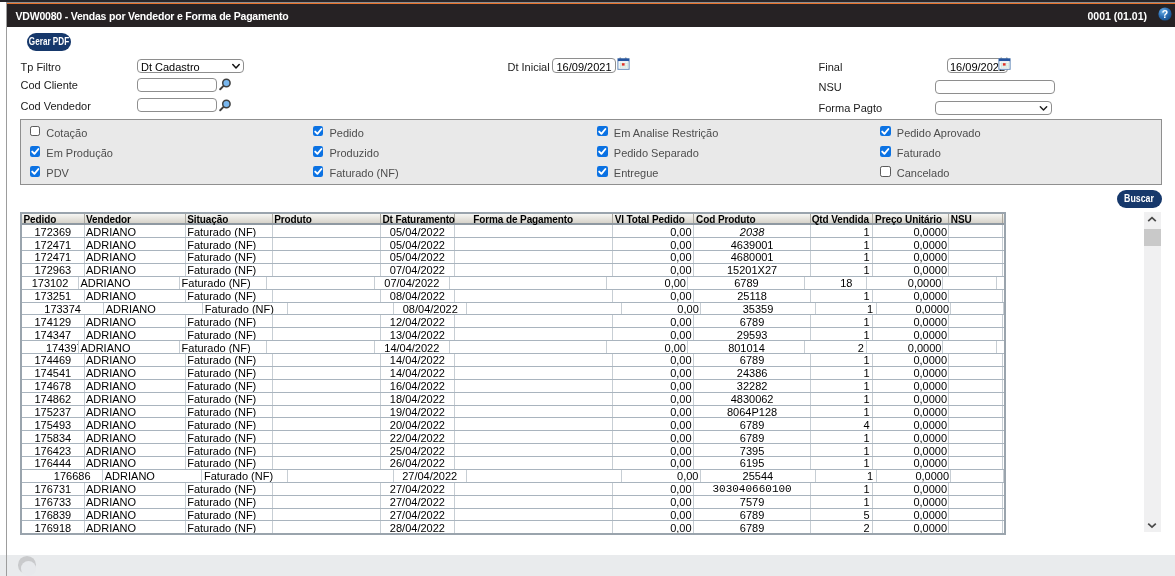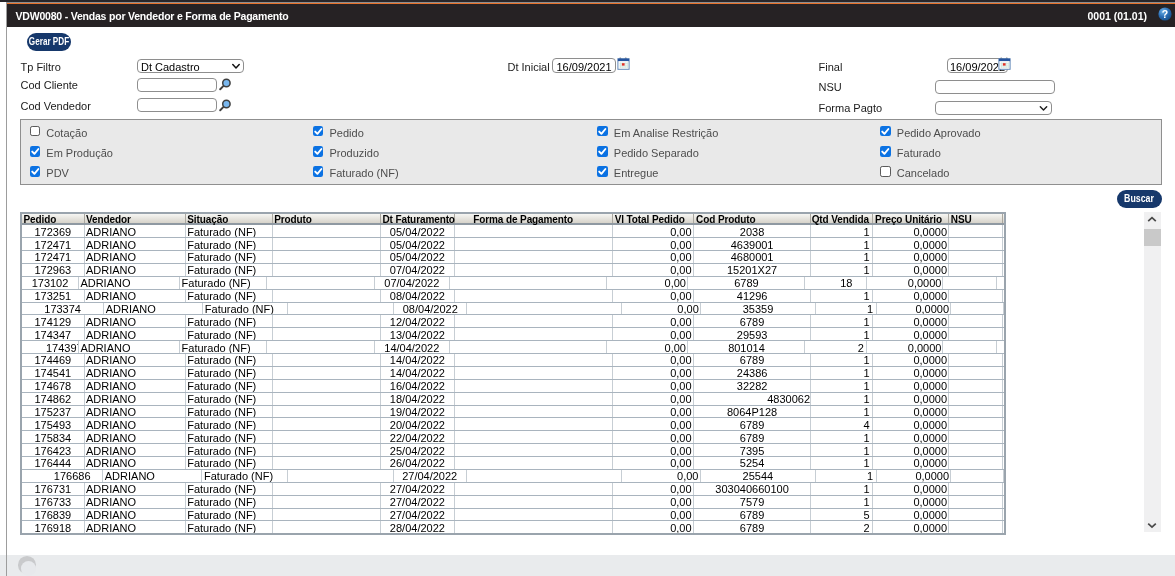--- a/index.html
+++ b/index.html
@@ -196,21 +196,21 @@
       <div class="hdc" style="width:54px;padding-left:1.7px">NSU</div>
 </div>
 <div class="row">
       <div class="c ct" style="width:62.6px;">172369</div>
       <div class="c " style="width:101px;padding-left:1.4px;">ADRIANO</div>
       <div class="c " style="width:87px;padding-left:1.6px;">Faturado (NF)</div>
       <div class="c " style="width:108px;"></div>
       <div class="c ct" style="width:74.6px;">05/04/2022</div>
       <div class="c " style="width:157.9px;"></div>
       <div class="c rt" style="width:81px;padding-right:1.5px;">0,00</div>
-      <div class="c ct" style="width:117px;">2038</div>
+      <div class="c ct" style="width:117px;font-style:italic;">2038</div>
       <div class="c rt" style="width:62px;padding-right:2.5px;">1</div>
       <div class="c rt" style="width:76px;padding-right:1px;">0,0000</div>
       <div class="c " style="width:54px;"></div>
     </div>
 <div class="row">
       <div class="c ct" style="width:62.6px;">172471</div>
       <div class="c " style="width:101px;padding-left:1.4px;">ADRIANO</div>
       <div class="c " style="width:87px;padding-left:1.6px;">Faturado (NF)</div>
       <div class="c " style="width:108px;"></div>
       <div class="c ct" style="width:74.6px;">05/04/2022</div>
@@ -261,21 +261,21 @@
       <div class="c " style="width:54px;"></div>
     </div>
 <div class="row">
       <div class="c ct" style="width:62.6px;">173251</div>
       <div class="c " style="width:101px;padding-left:1.4px;">ADRIANO</div>
       <div class="c " style="width:87px;padding-left:1.6px;">Faturado (NF)</div>
       <div class="c " style="width:108px;"></div>
       <div class="c ct" style="width:74.6px;">08/04/2022</div>
       <div class="c " style="width:157.9px;"></div>
       <div class="c rt" style="width:81px;padding-right:1.5px;">0,00</div>
-      <div class="c ct" style="width:117px;">41296</div>
+      <div class="c ct" style="width:117px;">25118</div>
       <div class="c rt" style="width:62px;padding-right:2.5px;">1</div>
       <div class="c rt" style="width:76px;padding-right:1px;">0,0000</div>
       <div class="c " style="width:54px;"></div>
     </div>
 <div class="row">
       <div class="c ct" style="width:84px;">173374</div>
       <div class="c " style="width:101px;padding-left:1.4px;">ADRIANO</div>
       <div class="c " style="width:87px;padding-left:1.6px;">Faturado (NF)</div>
       <div class="c " style="width:108px;"></div>
       <div class="c ct" style="width:74.6px;">08/04/2022</div>
@@ -365,21 +365,21 @@
       <div class="c " style="width:54px;"></div>
     </div>
 <div class="row">
       <div class="c ct" style="width:62.6px;">174862</div>
       <div class="c " style="width:101px;padding-left:1.4px;">ADRIANO</div>
       <div class="c " style="width:87px;padding-left:1.6px;">Faturado (NF)</div>
       <div class="c " style="width:108px;"></div>
       <div class="c ct" style="width:74.6px;">18/04/2022</div>
       <div class="c " style="width:157.9px;"></div>
       <div class="c rt" style="width:81px;padding-right:1.5px;">0,00</div>
-      <div class="c ct" style="width:117px;text-align:right;">4830062</div>
+      <div class="c ct" style="width:117px;">4830062</div>
       <div class="c rt" style="width:62px;padding-right:2.5px;">1</div>
       <div class="c rt" style="width:76px;padding-right:1px;">0,0000</div>
       <div class="c " style="width:54px;"></div>
     </div>
 <div class="row">
       <div class="c ct" style="width:62.6px;">175237</div>
       <div class="c " style="width:101px;padding-left:1.4px;">ADRIANO</div>
       <div class="c " style="width:87px;padding-left:1.6px;">Faturado (NF)</div>
       <div class="c " style="width:108px;"></div>
       <div class="c ct" style="width:74.6px;">19/04/2022</div>
@@ -430,21 +430,21 @@
       <div class="c " style="width:54px;"></div>
     </div>
 <div class="row">
       <div class="c ct" style="width:62.6px;">176444</div>
       <div class="c " style="width:101px;padding-left:1.4px;">ADRIANO</div>
       <div class="c " style="width:87px;padding-left:1.6px;">Faturado (NF)</div>
       <div class="c " style="width:108px;"></div>
       <div class="c ct" style="width:74.6px;">26/04/2022</div>
       <div class="c " style="width:157.9px;"></div>
       <div class="c rt" style="width:81px;padding-right:1.5px;">0,00</div>
-      <div class="c ct" style="width:117px;">5254</div>
+      <div class="c ct" style="width:117px;">6195</div>
       <div class="c rt" style="width:62px;padding-right:2.5px;">1</div>
       <div class="c rt" style="width:76px;padding-right:1px;">0,0000</div>
       <div class="c " style="width:54px;"></div>
     </div>
 <div class="row">
       <div class="c ct" style="width:62.6px;margin-left:20px;">176686</div>
       <div class="c " style="width:101px;padding-left:1.4px;">ADRIANO</div>
       <div class="c " style="width:87px;padding-left:1.6px;">Faturado (NF)</div>
       <div class="c " style="width:108px;"></div>
       <div class="c ct" style="width:74.6px;">27/04/2022</div>
@@ -456,21 +456,21 @@
       <div class="c " style="width:54px;"></div>
     </div>
 <div class="row">
       <div class="c ct" style="width:62.6px;">176731</div>
       <div class="c " style="width:101px;padding-left:1.4px;">ADRIANO</div>
       <div class="c " style="width:87px;padding-left:1.6px;">Faturado (NF)</div>
       <div class="c " style="width:108px;"></div>
       <div class="c ct" style="width:74.6px;">27/04/2022</div>
       <div class="c " style="width:157.9px;"></div>
       <div class="c rt" style="width:81px;padding-right:1.5px;">0,00</div>
-      <div class="c ct" style="width:117px;">303040660100</div>
+      <div class="c ct" style="width:117px;font-family:Liberation Mono, monospace;">303040660100</div>
       <div class="c rt" style="width:62px;padding-right:2.5px;">1</div>
       <div class="c rt" style="width:76px;padding-right:1px;">0,0000</div>
       <div class="c " style="width:54px;"></div>
     </div>
 <div class="row">
       <div class="c ct" style="width:62.6px;">176733</div>
       <div class="c " style="width:101px;padding-left:1.4px;">ADRIANO</div>
       <div class="c " style="width:87px;padding-left:1.6px;">Faturado (NF)</div>
       <div class="c " style="width:108px;"></div>
       <div class="c ct" style="width:74.6px;">27/04/2022</div>

